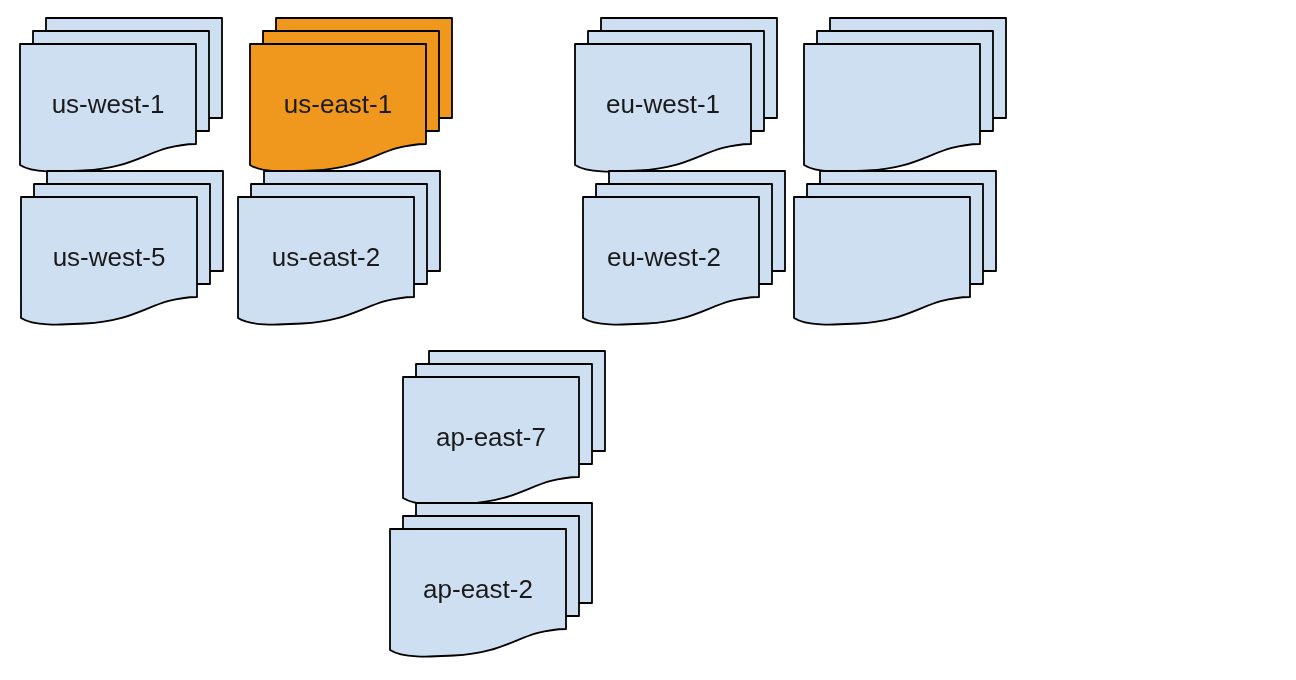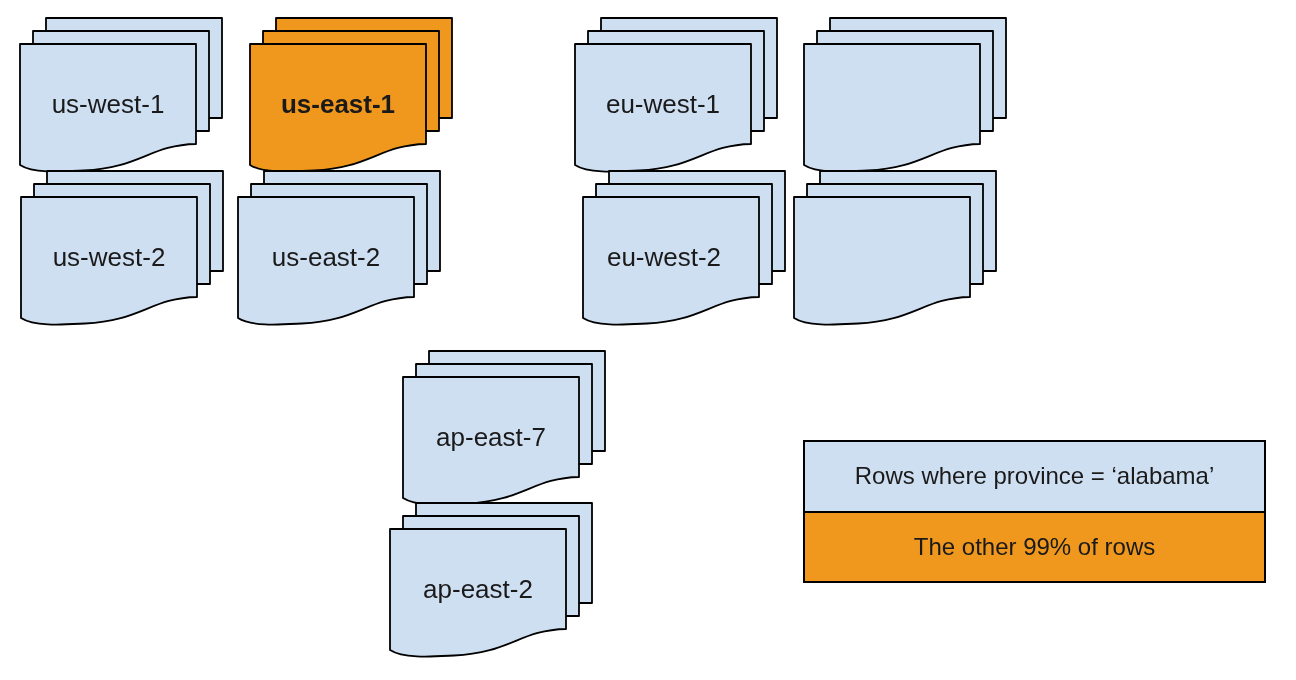--- a/index.html
+++ b/index.html
@@ -82,21 +82,21 @@
     </defs>
   </svg>
 
   <div class="stack" style="left:19px;top:17px;">
     <svg width="204" height="158" viewBox="0 0 204 158">
         <use href="#doc-stack"></use>
       </svg>
     <div class="stack-label">us-west-1</div>
   </div>
 
-  <div class="stack orange" style="left:249px;top:17px;font-weight:bold;">
+  <div class="stack orange" style="left:249px;top:17px;">
     <svg width="204" height="158" viewBox="0 0 204 158">
         <use href="#doc-stack"></use>
       </svg>
     <div class="stack-label">us-east-1</div>
   </div>
 
   <div class="stack" style="left:574px;top:17px;">
     <svg width="204" height="158" viewBox="0 0 204 158">
         <use href="#doc-stack"></use>
       </svg>
@@ -106,21 +106,21 @@
   <div class="stack" style="left:803px;top:17px;">
     <svg width="204" height="158" viewBox="0 0 204 158">
         <use href="#doc-stack"></use>
       </svg>
   </div>
 
   <div class="stack" style="left:20px;top:170px;">
     <svg width="204" height="158" viewBox="0 0 204 158">
         <use href="#doc-stack"></use>
       </svg>
-    <div class="stack-label">us-west-2</div>
+    <div class="stack-label">us-west-5</div>
   </div>
 
   <div class="stack" style="left:237px;top:170px;">
     <svg width="204" height="158" viewBox="0 0 204 158">
         <use href="#doc-stack"></use>
       </svg>
     <div class="stack-label">us-east-2</div>
   </div>
 
   <div class="stack" style="left:575px;top:170px;padding-left:7px;">
@@ -143,22 +143,14 @@
     <div class="stack-label">ap-east-7</div>
   </div>
 
   <div class="stack" style="left:389px;top:502px;">
     <svg width="204" height="158" viewBox="0 0 204 158">
         <use href="#doc-stack"></use>
       </svg>
     <div class="stack-label">ap-east-2</div>
   </div>
 
-  <div class="legend">
-    <div class="legend-row legend-row-blue">
-      <span>Rows where province = ‘alabama’</span>
-    </div>
-    <div class="legend-row legend-row-orange">
-      <span>The other 99% of rows</span>
-    </div>
-  </div>
 
 </div>
 
 </body></html>

